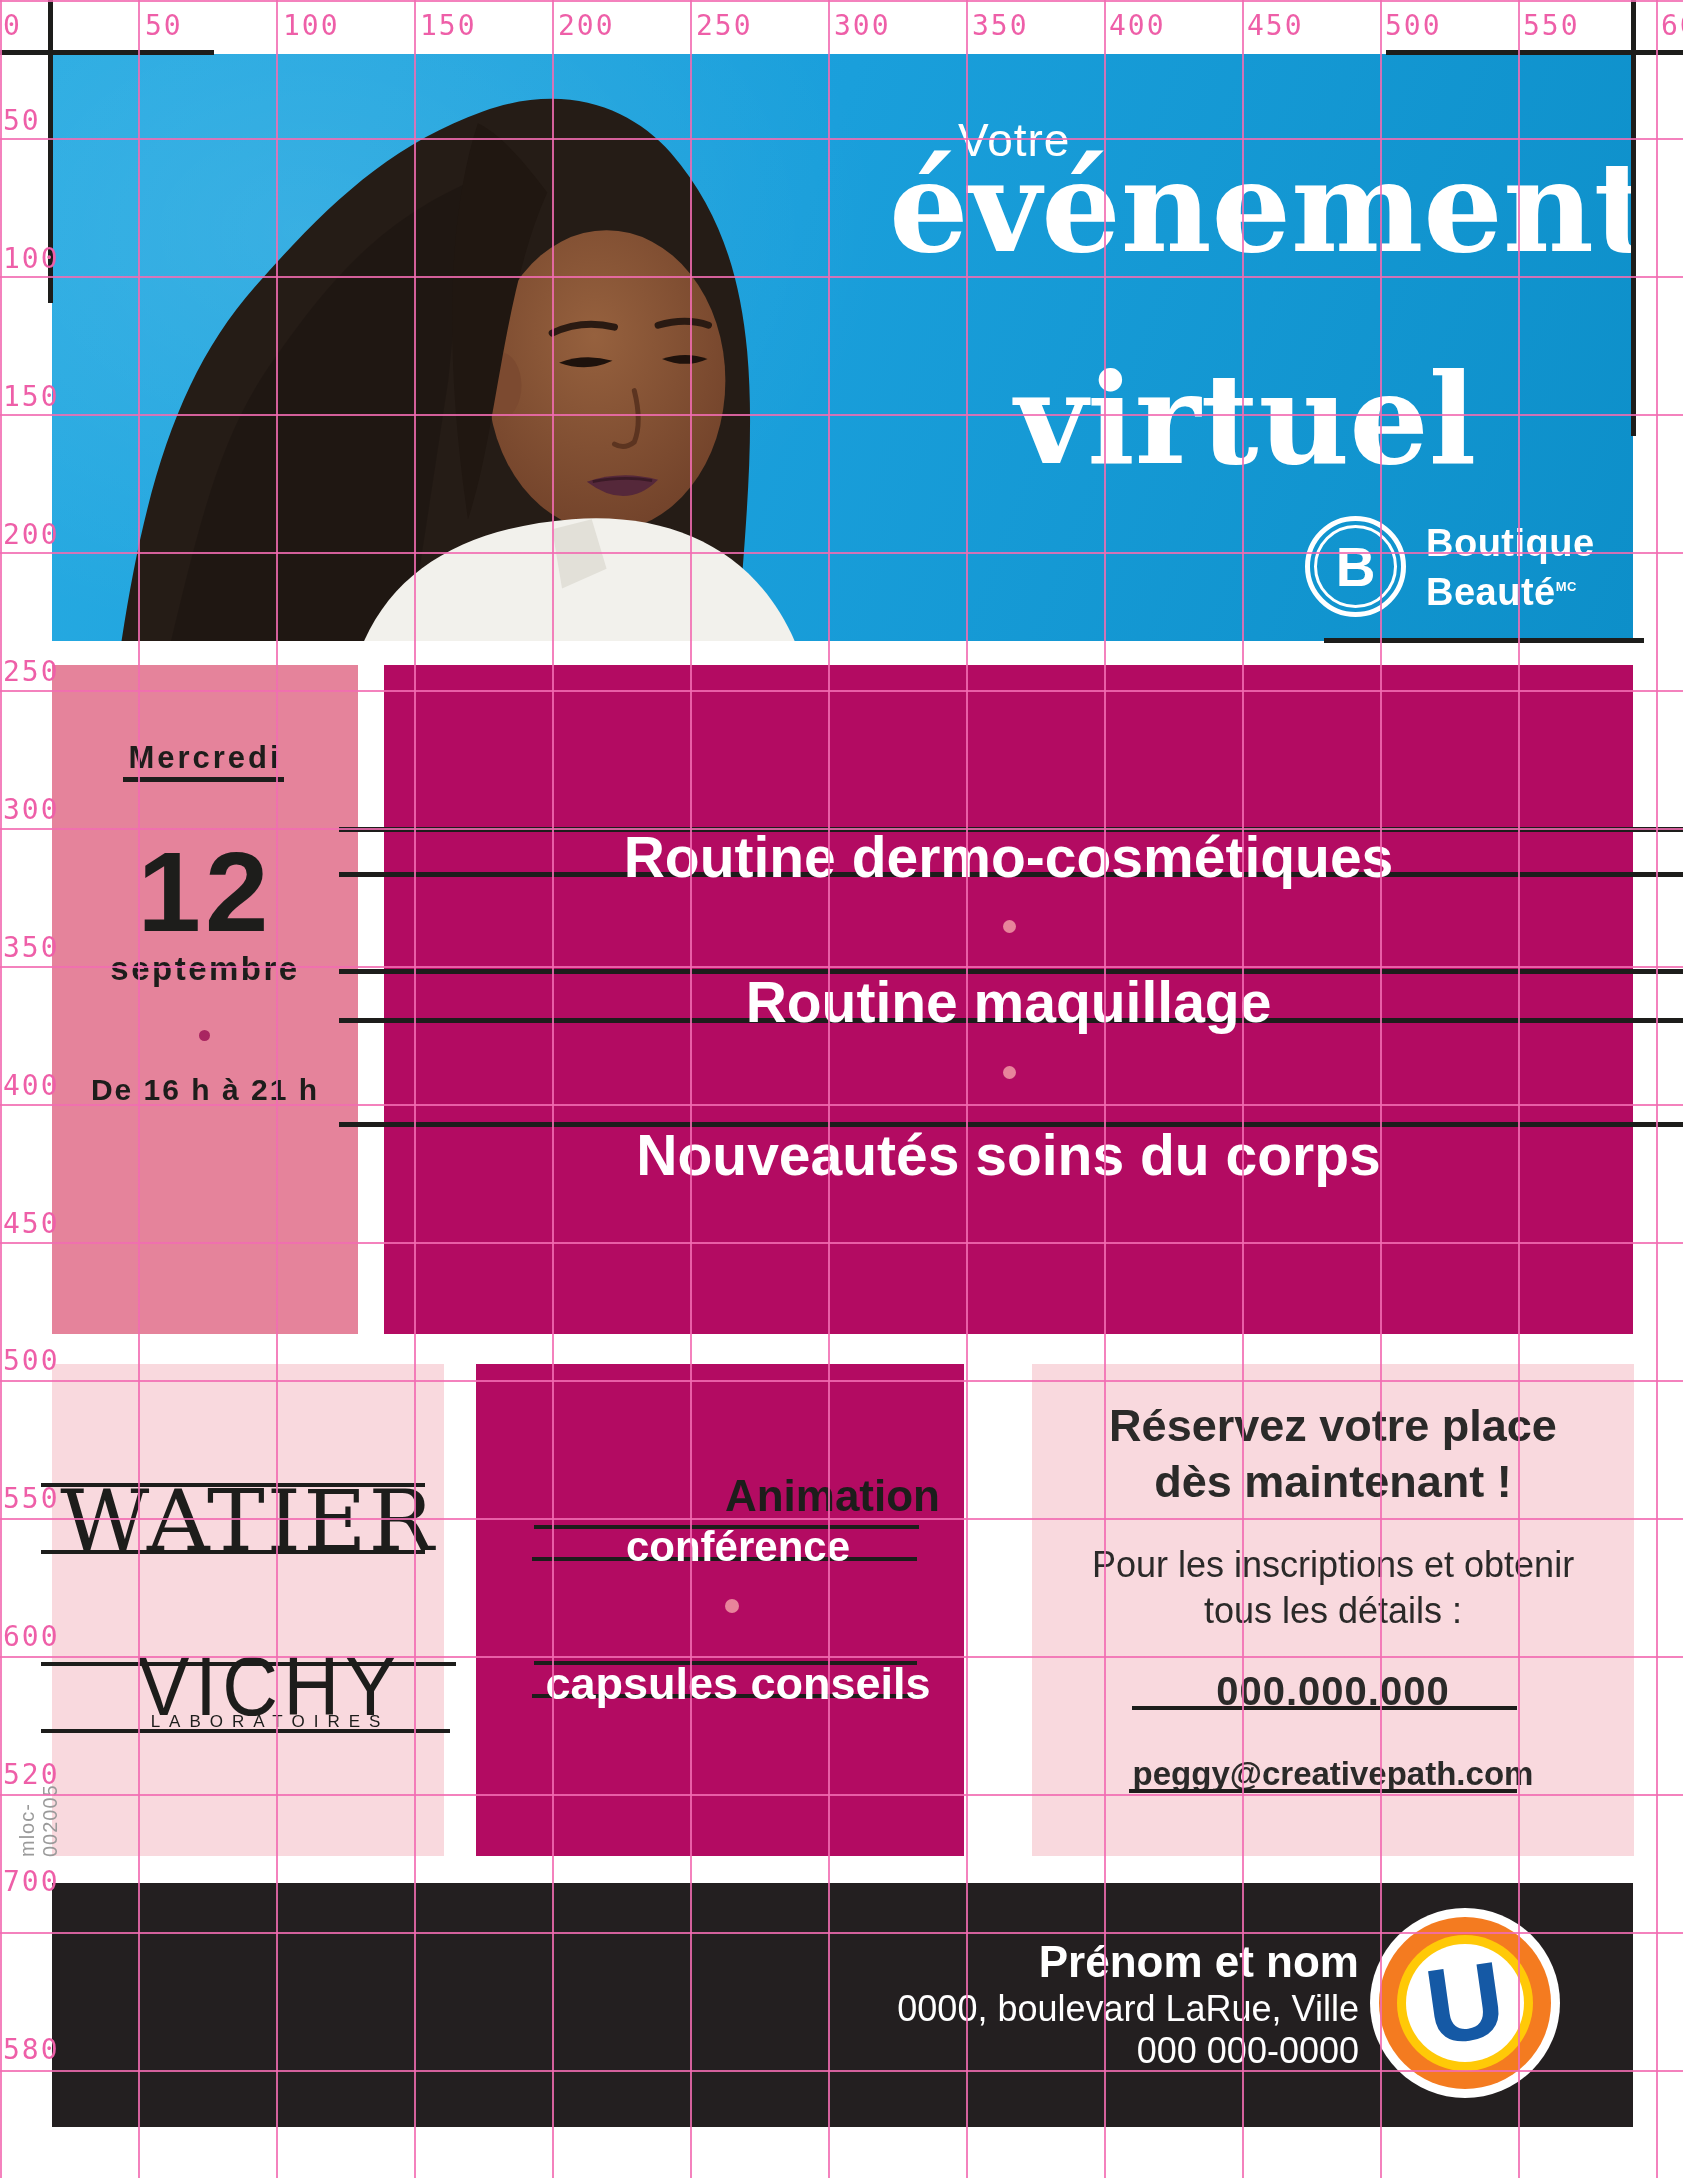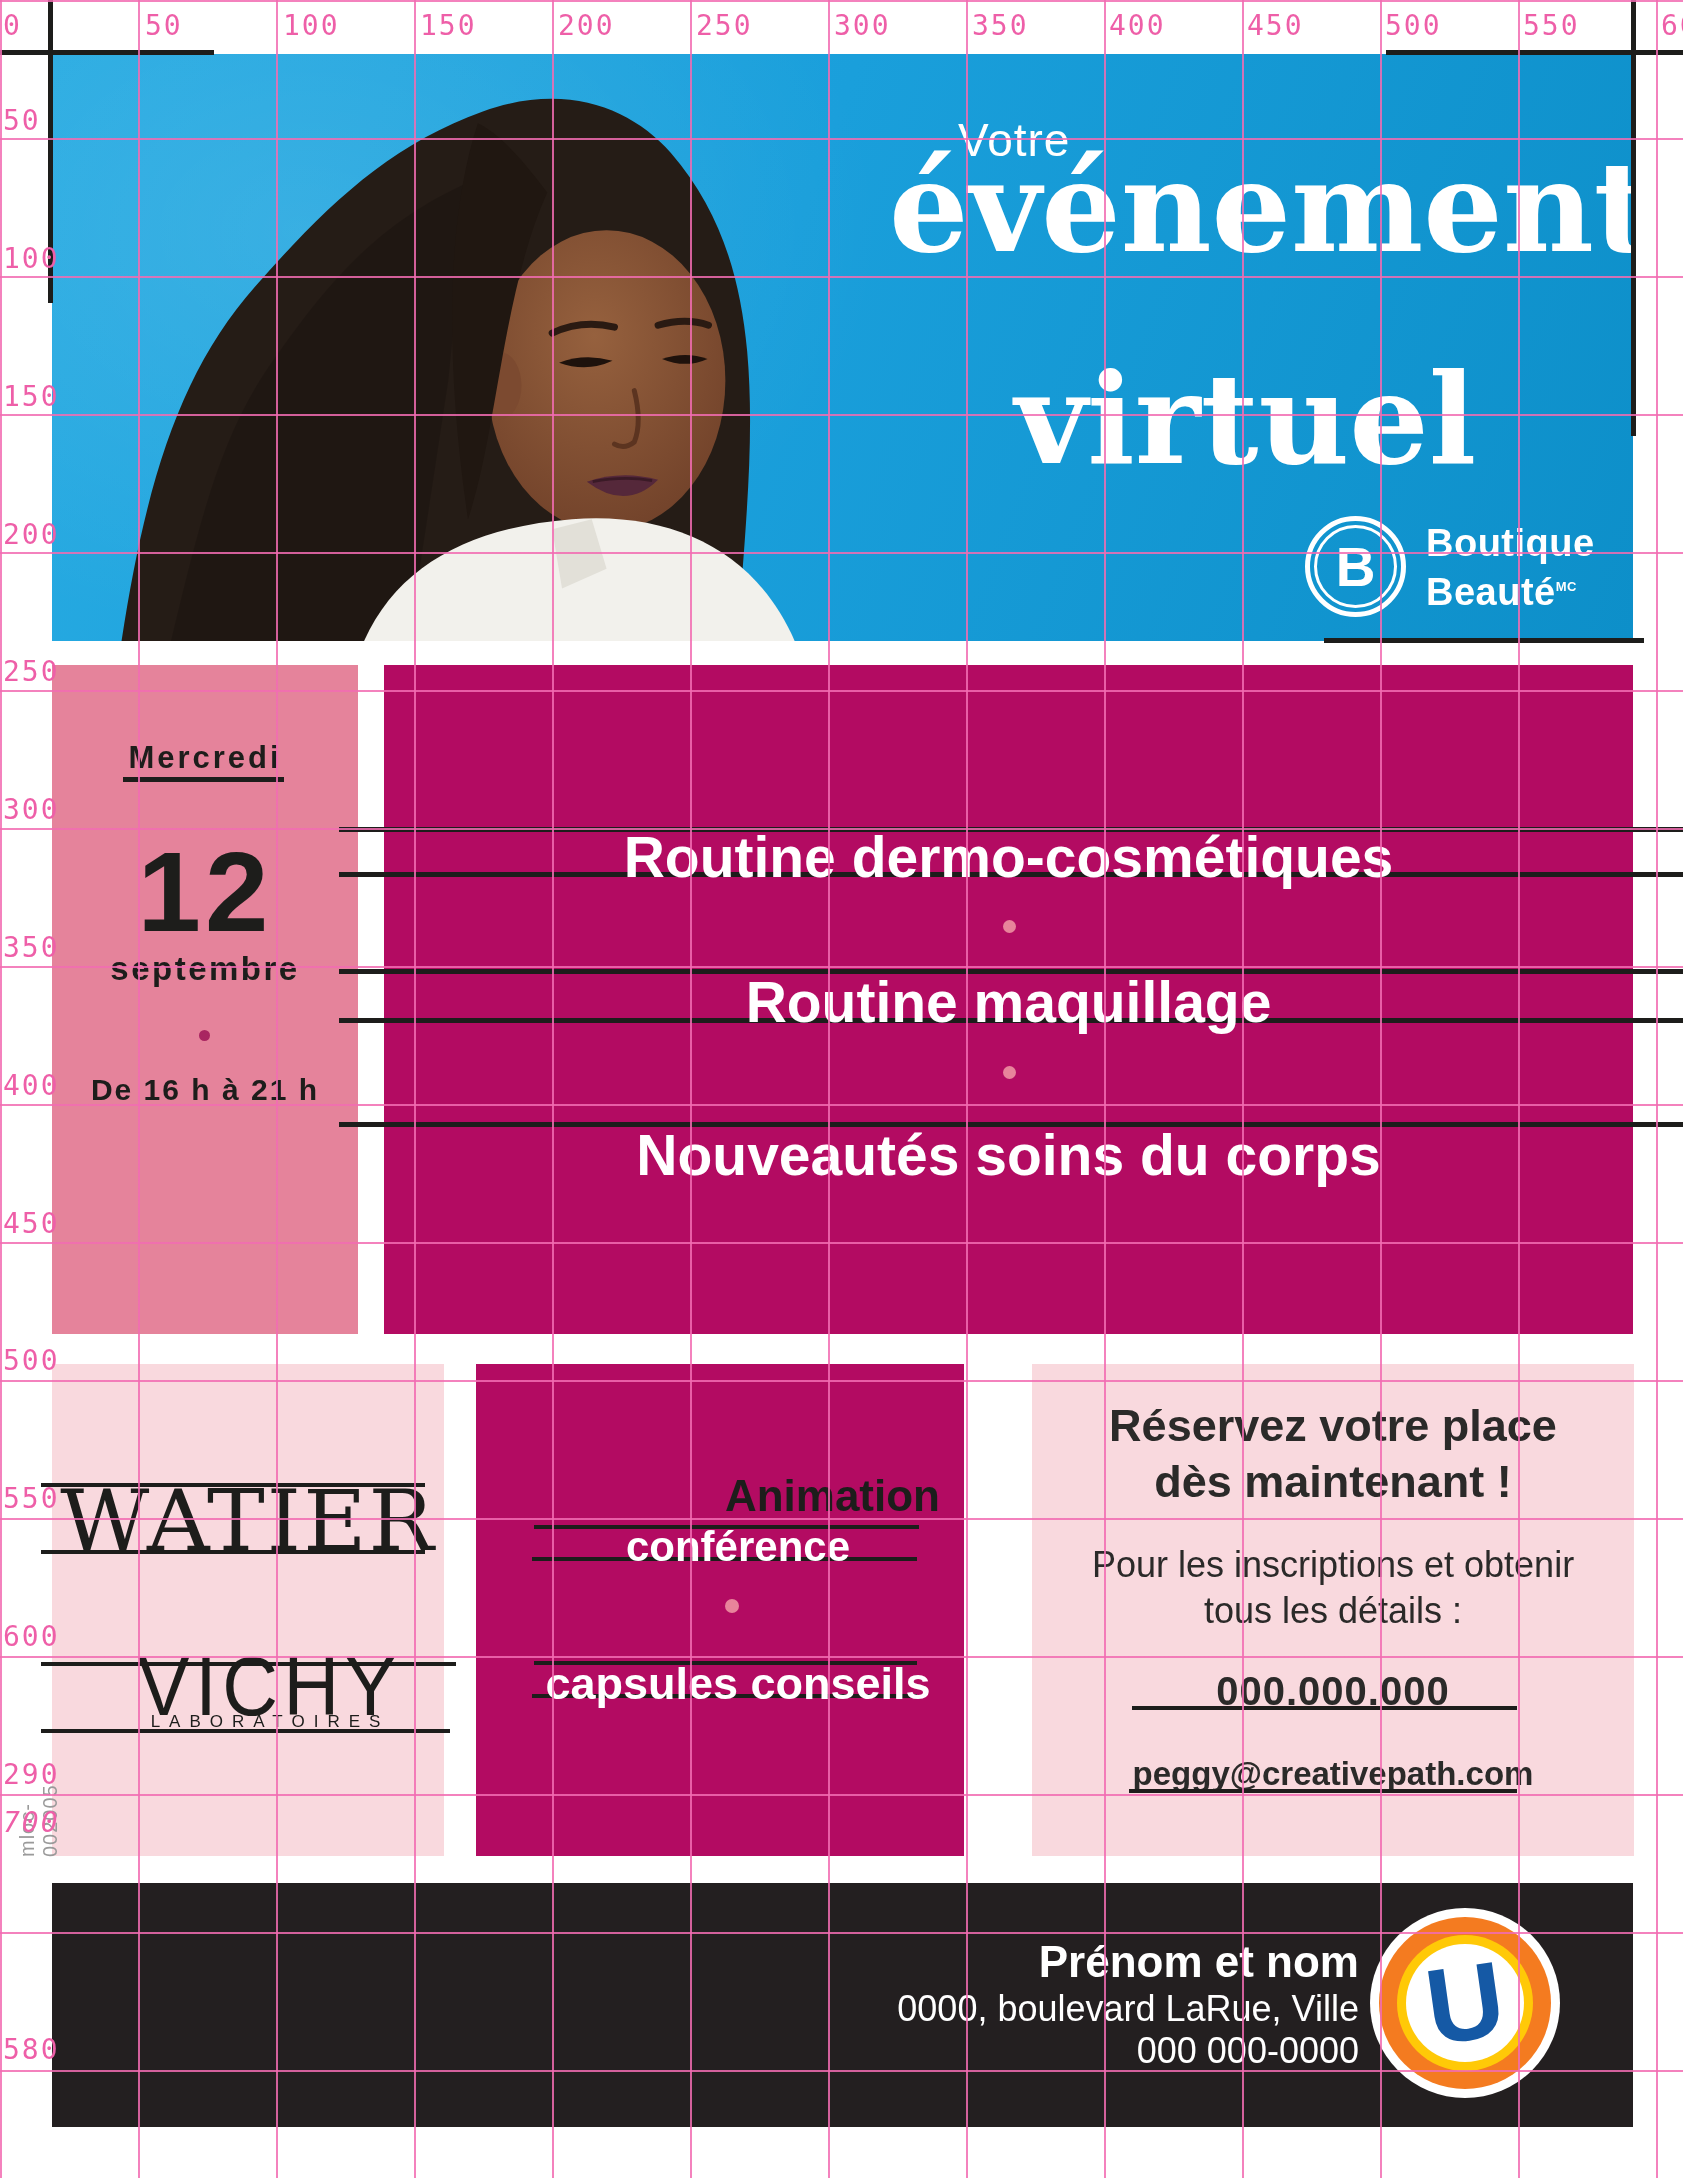--- a/index.html
+++ b/index.html
@@ -263,19 +263,19 @@
       <span class="glabel" style="left: 3px; top: 383px;">150</span>
       <span class="glabel" style="left: 3px; top: 521px;">200</span>
       <span class="glabel" style="left: 3px; top: 658px;">250</span>
       <span class="glabel" style="left: 3px; top: 796px;">300</span>
       <span class="glabel" style="left: 3px; top: 934px;">350</span>
       <span class="glabel" style="left: 3px; top: 1072px;">400</span>
       <span class="glabel" style="left: 3px; top: 1210px;">450</span>
       <span class="glabel" style="left: 3px; top: 1347px;">500</span>
       <span class="glabel" style="left: 3px; top: 1485px;">550</span>
       <span class="glabel" style="left: 3px; top: 1623px;">600</span>
-      <span class="glabel" style="left: 3px; top: 1761px;">290</span>
-      <span class="glabel" style="left: 3px; top: 1809px; font-style: italic;">700</span>
+      <span class="glabel" style="left: 3px; top: 1761px;">520</span>
+      <span class="glabel" style="left: 3px; top: 1868px;">700</span>
       <span class="glabel" style="left: 3px; top: 2036px;">580</span>
     </div>
 
 </div>
 
 
 </body></html>

